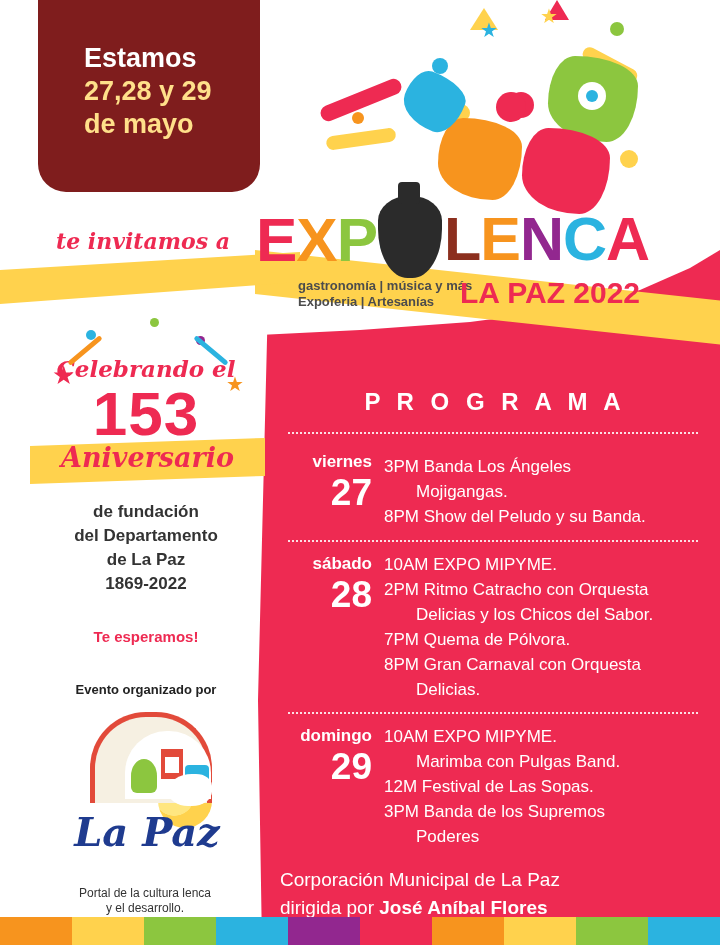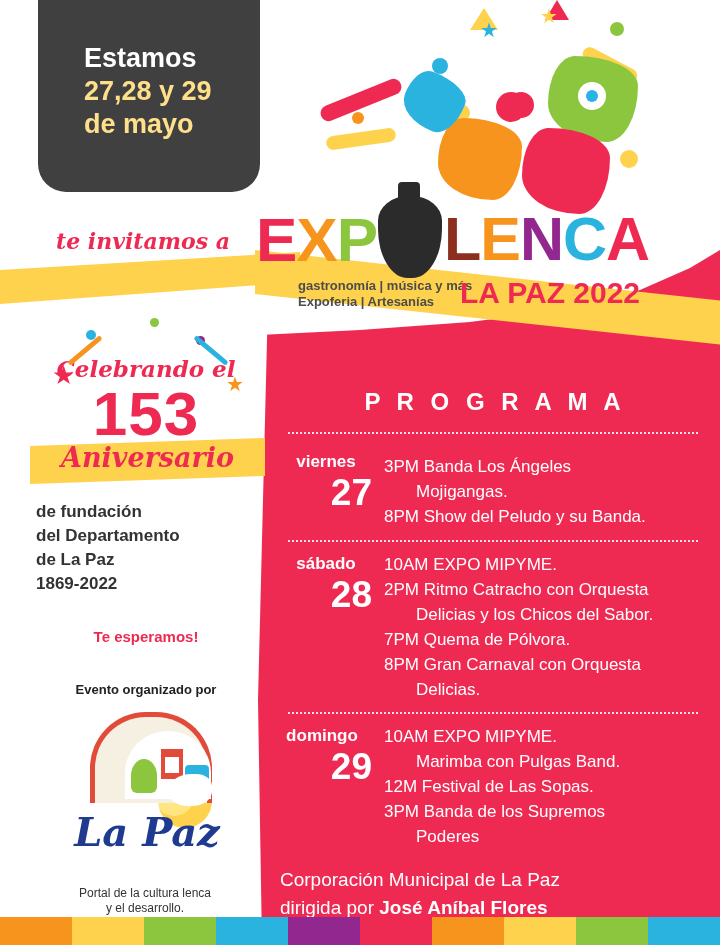--- a/index.html
+++ b/index.html
@@ -37,21 +37,21 @@
     width: 268px; height: 945px;
     background: #ffffff;
     clip-path: polygon(0 0, 268px 0, 268px 300px, 258px 700px, 262px 945px, 0 945px);
   }
 
   
   .pink-block {
     position: absolute;
     left: 38px; top: 0;
     width: 222px; height: 192px;
-    background: #404040;
+    background: #7f1d1d;
     border-bottom-left-radius: 28px;
     border-bottom-right-radius: 28px;
   }
   .pink-block .line {
     color: #ffffff;
     font-weight: bold;
     font-size: 27px;
     line-height: 33px;
     padding-left: 46px;
   }
@@ -167,21 +167,21 @@
     color: #ee2a52;
     font-family: "DejaVu Serif", serif;
     font-style: italic;
     font-weight: bold;
     font-size: 27px;
   }
   .fundacion {
     position: absolute;
     left: 36px; top: 500px;
     width: 220px;
-    text-align: left;
+    text-align: center;
     color: #333333;
     font-size: 17px;
     font-weight: bold;
     line-height: 24px;
   }
   .years {
     color: #333333;
     font-size: 17px;
     font-weight: bold;
   }
@@ -271,21 +271,21 @@
   .dots {
     position: absolute;
     height: 0;
     border-top: 2px dotted rgba(255,255,255,0.85);
   }
   .day-name {
     position: absolute;
     color: #ffffff;
     font-size: 17px;
     font-weight: bold;
-    text-align: center;
+    text-align: right;
   }
   .day-num {
     position: absolute;
     color: #ffffff;
     font-size: 37px;
     font-weight: bold;
     text-align: right;
   }
   .day-items {
     position: absolute;

